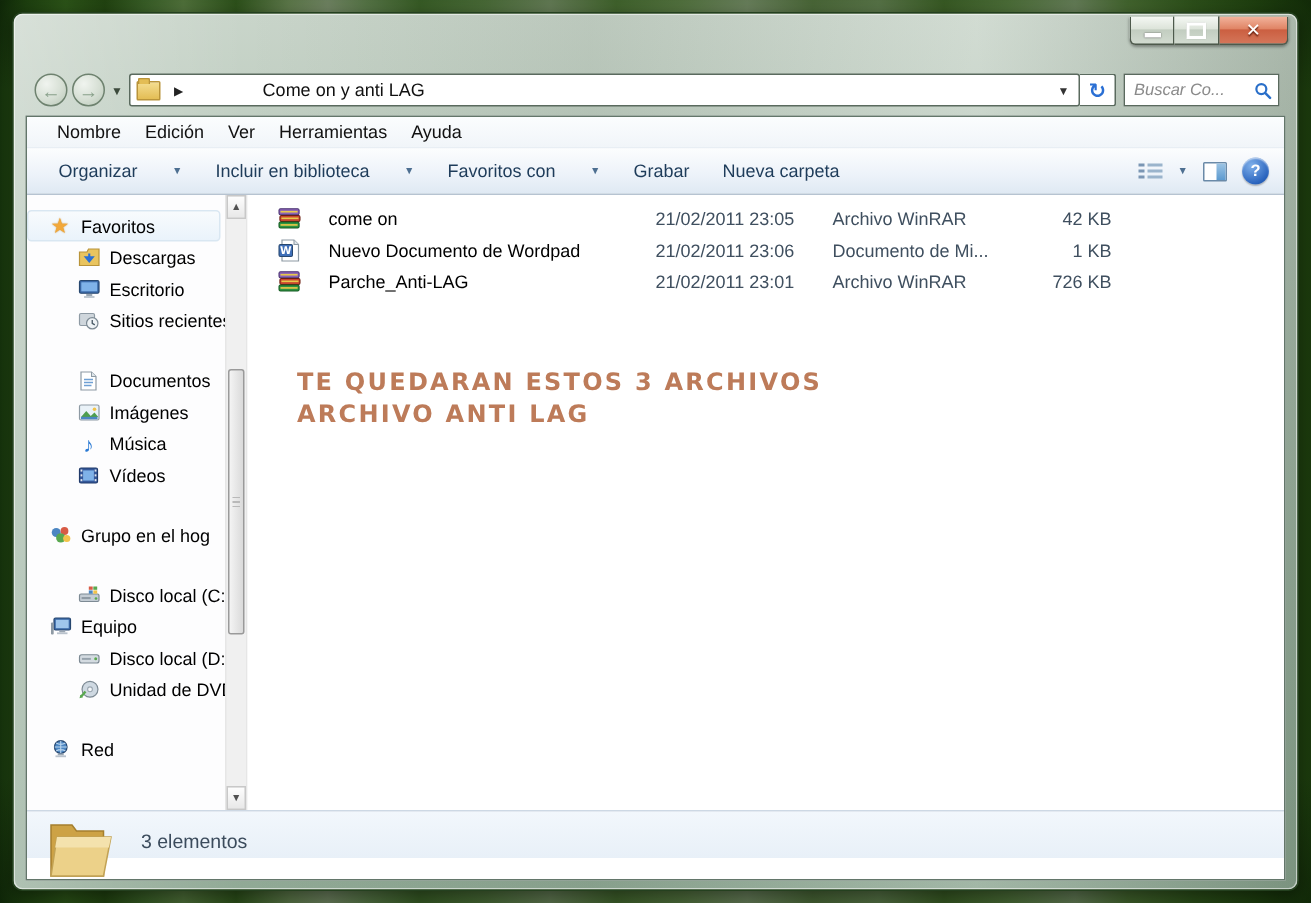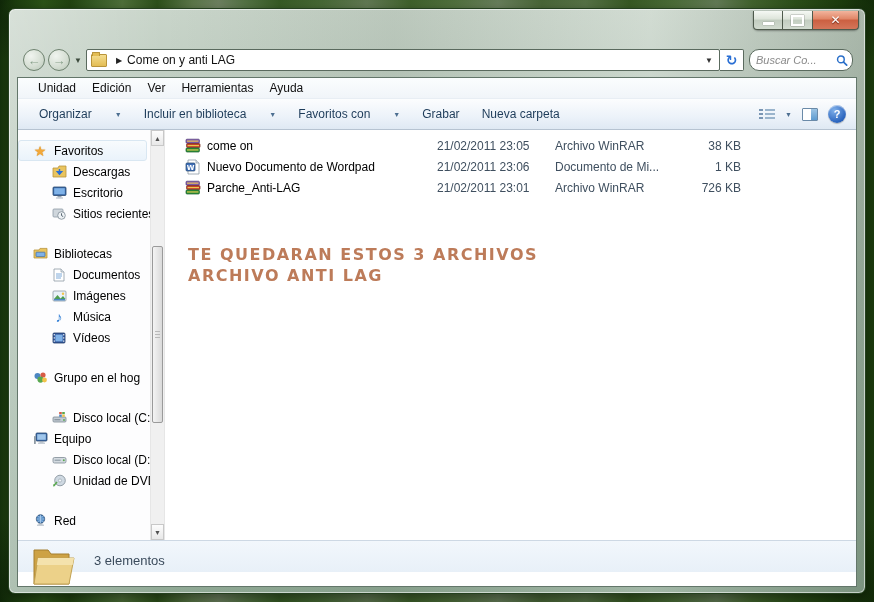--- a/index.html
+++ b/index.html
@@ -32,25 +32,25 @@
   .address-row{position:absolute;left:14px;right:12px;top:38px;height:26px;display:flex;align-items:center;}
   .nav-circle{width:22px;height:22px;border-radius:50%;box-sizing:border-box;border:1px solid #6e826f;
     background:radial-gradient(circle at 35% 30%,#f0f4ef 0%,#d6dfd4 55%,#b9c7b8 100%);
     display:flex;align-items:center;justify-content:center;color:#8aa28c;font-weight:bold;font-size:13px;margin-right:3px;}
   .nav-drop{font-size:8px;color:#3c4a3c;margin:0 4px 0 1px;}
   .addressbar{flex:1;height:22px;box-sizing:border-box;background:#fff;border:1px solid #5a6a5e;border-radius:2px;
     display:flex;align-items:center;padding-left:4px;font-size:12px;color:#111;}
   .addr-folder{width:14px;height:11px;background:linear-gradient(180deg,#f4dd90,#e3bd55);border:1px solid #b9943a;border-radius:1px;position:relative;margin-right:4px;}
   .addr-folder:before{content:"";position:absolute;top:-3px;left:0;width:6px;height:3px;background:#e3bd55;border:1px solid #b9943a;border-bottom:none;border-radius:1px 1px 0 0;}
   .addr-caret{font-size:8px;color:#222;margin:0 5px;}
-  .addr-text{flex:1;}
+  .addr-text{flex:1;margin-left:48px;}
   .addr-dd{font-size:8px;color:#333;padding:0 6px;}
   .refresh-seg{width:24px;height:22px;box-sizing:border-box;border:1px solid #5a6a5e;border-left:none;border-radius:0 2px 2px 0;
     background:#fff;display:flex;align-items:center;justify-content:center;color:#2a6fd4;font-size:14px;font-weight:bold;}
-  .searchbox{width:104px;height:22px;box-sizing:border-box;background:#fff;border:1px solid #5a6a5e;border-radius:10px;
+  .searchbox{width:104px;height:22px;box-sizing:border-box;background:#fff;border:1px solid #5a6a5e;border-radius:0;
     margin-left:5px;display:flex;align-items:center;padding:0 4px;}
   .searchbox input{border:none;outline:none;width:78px;font-size:11px;font-style:italic;color:#555;
     font-family:"Liberation Sans",sans-serif;background:transparent;}
   .searchbox input::placeholder{color:#8a8a8a;font-style:italic;}
   
   .content{height:510px;box-sizing:border-box;border:1px solid #63766a;background:#fff;
     display:flex;flex-direction:column;}
   .menubar{height:20px;background:linear-gradient(180deg,#fbfdfe,#f1f5f9);display:flex;align-items:center;
     padding-left:12px;font-size:12px;color:#111;border-bottom:1px solid #e8eef4;}
   .menu-item{padding:0 8px;}
@@ -95,26 +95,26 @@
   .lh-col{box-sizing:border-box;border-right:1px solid #e4e9ef;display:flex;align-items:center;padding-left:8px;}
   .lh-name{width:264px;}
   .lh-date{width:118px;}
   .lh-type{width:122px;}
   .lh-size{width:80px;}
   .sort-arrow{position:absolute;left:100px;top:0px;font-size:7px;color:#89a4c0;}
   .hdr-checkbox{width:13px;height:13px;box-sizing:border-box;border:1px solid #9aa6b2;border-radius:2px;
     background:linear-gradient(180deg,#fff,#ededed);margin-right:11px;margin-left:-2px;}
   .rows{padding-top:5px;}
   .frow{height:21px;display:flex;align-items:center;}
-  .fc-name{width:264px;box-sizing:border-box;padding-left:20px;display:flex;align-items:center;gap:6px;color:#000;}
+  .fc-name{width:264px;box-sizing:border-box;padding-left:20px;display:flex;align-items:center;gap:18px;color:#000;}
   .fc-date,.fc-type{width:118px;box-sizing:border-box;padding-left:8px;color:#3f4f5f;}
   .fc-type{width:122px;}
   .fc-size{width:80px;box-sizing:border-box;padding-right:8px;text-align:right;color:#3f4f5f;}
   .fico{width:16px;height:16px;flex:0 0 16px;}
-  .annotation{position:absolute;left:23px;top:114px;font-family:"DejaVu Sans",sans-serif;font-weight:bold;
+  .annotation{position:absolute;left:33px;top:114px;font-family:"DejaVu Sans",sans-serif;font-weight:bold;
     font-size:16px;line-height:21px;letter-spacing:1.5px;}
   
   .statusbar{height:31px;border-top:1px solid #cdd8e4;background:linear-gradient(180deg,#f2f7fc,#e8f0f8);position:relative;}
   .status-text{position:absolute;left:76px;top:12px;font-size:13px;color:#3b4b5c;}
   .big-folder{position:absolute;left:10px;top:3px;}
   
   .star{color:#f2a83a;font-size:14px;text-shadow:0 0 1px #c07f18;}
   .music-note{color:#2a7ad4;font-size:14px;font-weight:bold;}
 </style>
 </head>
@@ -156,21 +156,21 @@
       <svg width="13" height="13" viewBox="0 0 13 13">
         <circle cx="5.3" cy="5.3" r="3.6" fill="none" stroke="#2a6fc9" stroke-width="1.6"></circle>
         <line x1="8.2" y1="8.2" x2="11.6" y2="11.6" stroke="#2a6fc9" stroke-width="1.8" stroke-linecap="round"></line>
       </svg>
     </div>
   </div>
 
   <div class="content">
 
     <div class="menubar">
-      <span class="menu-item">Unidad</span>
+      <span class="menu-item">Nombre</span>
       <span class="menu-item">Edición</span>
       <span class="menu-item">Ver</span>
       <span class="menu-item">Herramientas</span>
       <span class="menu-item">Ayuda</span>
     </div>
 
     <div class="toolbar">
       <span class="tb-item">
         <span>Organizar</span>
         <span class="tb-dd">▼</span>
@@ -232,29 +232,20 @@
                   <rect x="1" y="2" width="10" height="8" rx="1" fill="#cfd6dc" stroke="#8e9aa4" stroke-width=".8"></rect>
                   <circle cx="9.5" cy="8.5" r="3.8" fill="#eef2f5" stroke="#7d8a94" stroke-width=".8"></circle>
                   <path d="M9.5 6.3v2.3l1.7 1" stroke="#4a5a66" stroke-width=".9" fill="none"></path>
                 </svg>
             </span>
             <span>Sitios recientes</span>
           </div>
         </div>
 
         <div class="sb-section">
-          <div class="sb-row">
-            <span class="sb-ico">
-              <svg width="15" height="13" viewBox="0 0 15 13">
-                  <path d="M1 3h5l1-1.6h7V11H1z" fill="#e9c45f" stroke="#b9943a" stroke-width=".8"></path>
-                  <rect x="3" y="5.2" width="9" height="4.4" rx=".6" fill="#7fb2e8" stroke="#3b69a8" stroke-width=".7"></rect>
-                </svg>
-            </span>
-            <span>Bibliotecas</span>
-          </div>
           <div class="sb-row child">
             <span class="sb-ico">
               <svg width="12" height="14" viewBox="0 0 12 14">
                   <path d="M1 1h7l3 3v9H1z" fill="#fff" stroke="#8e9aa4" stroke-width=".8"></path>
                   <path d="M8 1v3h3" fill="#dfe6eb" stroke="#8e9aa4" stroke-width=".7"></path>
                   <path d="M3 6h6M3 8h6M3 10h5" stroke="#6fa0d4" stroke-width=".9"></path>
                 </svg>
             </span>
             <span>Documentos</span>
           </div>
@@ -387,21 +378,21 @@
                 <rect x="2" y="2.6" width="11.4" height="1.1" fill="#e8c84a"></rect>
                 <rect x="1.6" y="5.6" width="13.4" height="4" rx="1" fill="#c8452e" stroke="#6e1f12" stroke-width=".7"></rect>
                 <rect x="2.6" y="7" width="11.4" height="1.1" fill="#e8c84a"></rect>
                 <rect x="1" y="10" width="13.4" height="4" rx="1" fill="#2e9440" stroke="#145a22" stroke-width=".7"></rect>
                 <rect x="2" y="11.4" width="11.4" height="1.1" fill="#e8c84a"></rect>
               </svg>
               <span>come on</span>
             </div>
             <div class="fc-date">21/02/2011 23:05</div>
             <div class="fc-type">Archivo WinRAR</div>
-            <div class="fc-size">38 KB</div>
+            <div class="fc-size">42 KB</div>
           </div>
 
           <div class="frow">
             <div class="fc-name">
               <svg class="fico" viewBox="0 0 16 16">
                 <path d="M3 1h8l3 3v11H3z" fill="#fff" stroke="#8e9aa4" stroke-width=".8"></path>
                 <path d="M11 1v3h3" fill="#dfe6eb" stroke="#8e9aa4" stroke-width=".7"></path>
                 <rect x="1" y="4" width="9" height="8" rx="1" fill="#3f6fb8" stroke="#27476f" stroke-width=".7"></rect>
                 <text x="5.5" y="10.6" font-size="7" font-family="DejaVu Sans" font-weight="bold" fill="#fff" text-anchor="middle">W</text>
               </svg>

